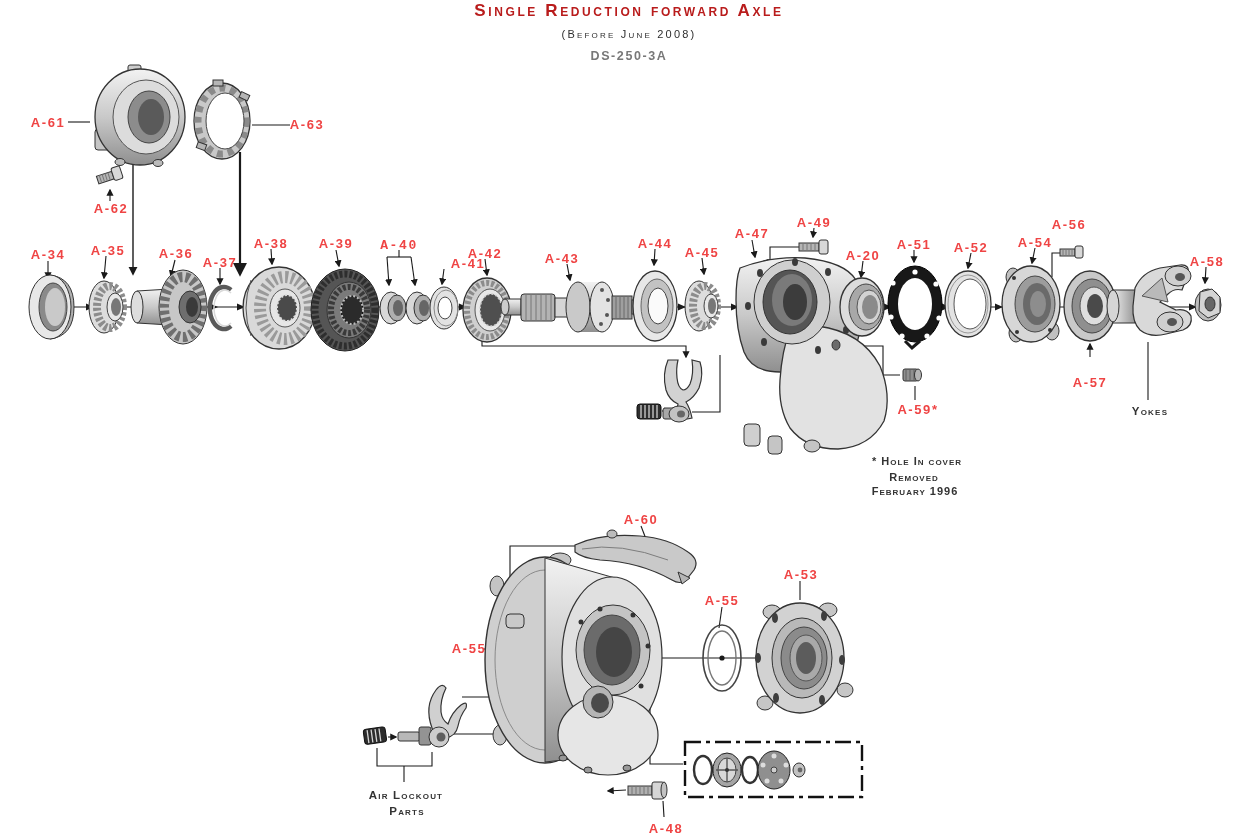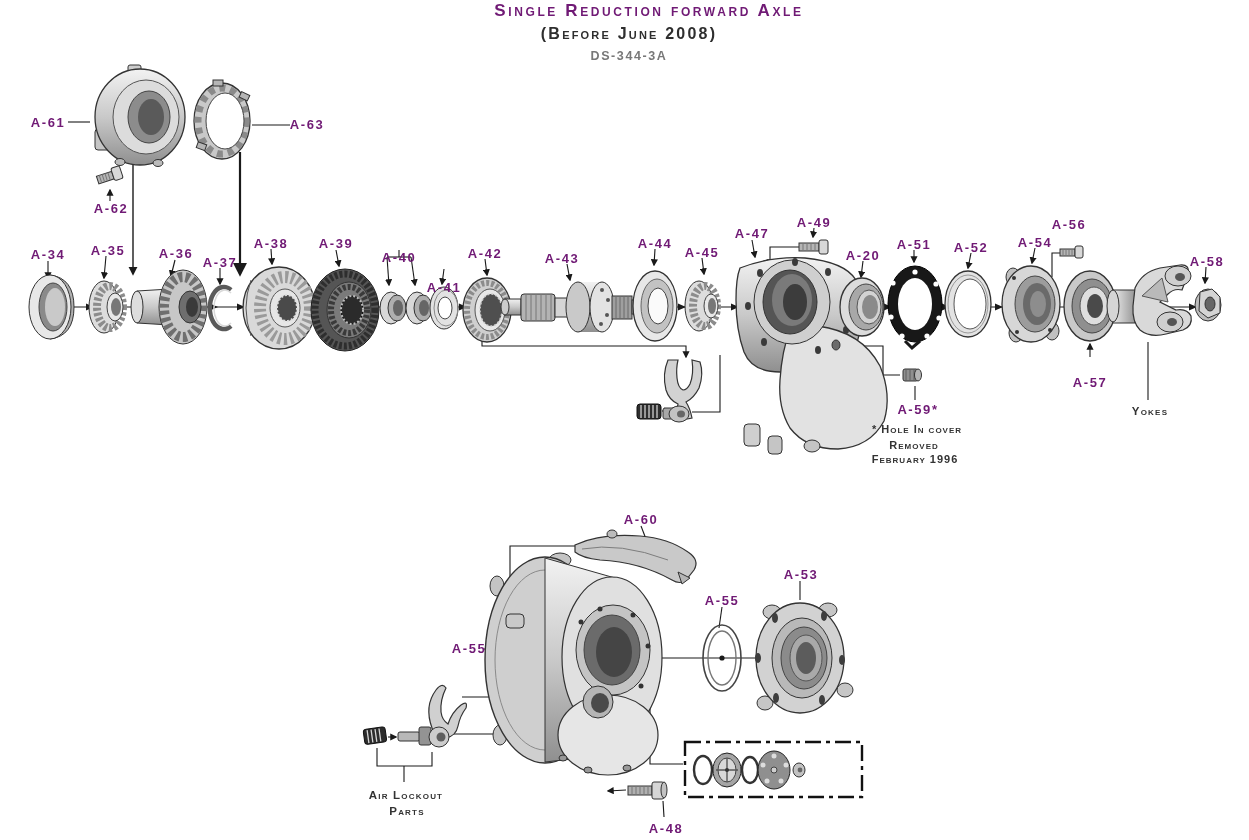--- a/index.html
+++ b/index.html
@@ -4,26 +4,26 @@
 <style>
   html,body{margin:0;padding:0;background:#fff;}
   .stage{
     position:relative;width:1249px;height:840px;background:#ffffff;
     font-family:"Liberation Sans",sans-serif;overflow:hidden;
   }
   .stage svg{position:absolute;left:0;top:0;}
   .lbl{
     position:absolute;transform:translate(-50%,-50%);
     font-size:13px;font-weight:600;letter-spacing:1.6px;
-    color:#701a75;white-space:nowrap;font-variant:small-caps;
+    color:#ef4444;white-space:nowrap;font-variant:small-caps;
   }
-  .title1{font-size:17px;font-weight:700;letter-spacing:2.6px;color:#701a75;margin-left:20px;}
-  .title2{font-size:16px;font-weight:700;letter-spacing:2.2px;color:#2e2e2e;}
+  .title1{font-size:17px;font-weight:700;letter-spacing:2.6px;color:#b91c1c;}
+  .title2{font-size:11px;font-weight:400;letter-spacing:2.2px;color:#2e2e2e;}
   .title3{font-size:12.5px;font-weight:600;letter-spacing:1.6px;color:#787878;}
-  .note{font-size:11px;font-weight:600;letter-spacing:1px;color:#333;}
+  .note{font-size:11px;font-weight:600;letter-spacing:1px;color:#333;margin-top:32px;}
   .ann{font-size:11.5px;font-weight:600;letter-spacing:1.2px;color:#333;}
 </style>
 </head>
 <body>
 
 <div class="stage">
 
   <svg width="1249" height="840" viewBox="0 0 1249 840">
     <defs>
       <linearGradient id="gV" x1="0" y1="0" x2="0" y2="1">
@@ -416,34 +416,34 @@
         <circle cx="781" cy="781" r="2.5" fill="#ddd"></circle>
       <circle cx="786" cy="765" r="2.5" fill="#ddd"></circle>
         <circle cx="774" cy="770" r="3" fill="#cfcfcf" stroke="#444"></circle>
       <ellipse cx="799" cy="770" rx="6" ry="7" fill="#c2c2c2" stroke="#333"></ellipse>
       <circle cx="800" cy="770" r="2.4" fill="#666"></circle>
     </g>
   </svg>
 
   <div class="lbl title1" style="left:629px;top:11px;">Single Reduction forward Axle</div>
   <div class="lbl title2" style="left:629px;top:34px;">(Before June 2008)</div>
-  <div class="lbl title3" style="left:629px;top:56px;">DS-344-3A</div>
+  <div class="lbl title3" style="left:629px;top:56px;">DS-250-3A</div>
 
   <div class="lbl" style="left:48px;top:122px;">A-61</div>
   <div class="lbl" style="left:111px;top:208px;">A-62</div>
   <div class="lbl" style="left:307px;top:124px;">A-63</div>
 
   <div class="lbl" style="left:48px;top:254px;">A-34</div>
   <div class="lbl" style="left:108px;top:250px;">A-35</div>
   <div class="lbl" style="left:176px;top:253px;">A-36</div>
   <div class="lbl" style="left:220px;top:262px;">A-37</div>
   <div class="lbl" style="left:271px;top:243px;">A-38</div>
   <div class="lbl" style="left:336px;top:243px;">A-39</div>
-  <div class="lbl" style="left:399px;top:257px;">A-40</div>
-  <div class="lbl" style="left:444px;top:263px;margin-top:24px;">A-41</div>
+  <div class="lbl" style="left:399px;top:245px;font-family:Liberation Mono, monospace;">A-40</div>
+  <div class="lbl" style="left:468px;top:263px;">A-41</div>
   <div class="lbl" style="left:485px;top:253px;">A-42</div>
   <div class="lbl" style="left:562px;top:258px;">A-43</div>
   <div class="lbl" style="left:655px;top:243px;">A-44</div>
   <div class="lbl" style="left:702px;top:252px;text-align:right;">A-45</div>
   <div class="lbl" style="left:752px;top:233px;">A-47</div>
   <div class="lbl" style="left:814px;top:222px;">A-49</div>
   <div class="lbl" style="left:863px;top:255px;">A-20</div>
   <div class="lbl" style="left:914px;top:244px;">A-51</div>
   <div class="lbl" style="left:971px;top:247px;">A-52</div>
   <div class="lbl" style="left:1035px;top:242px;">A-54</div>

